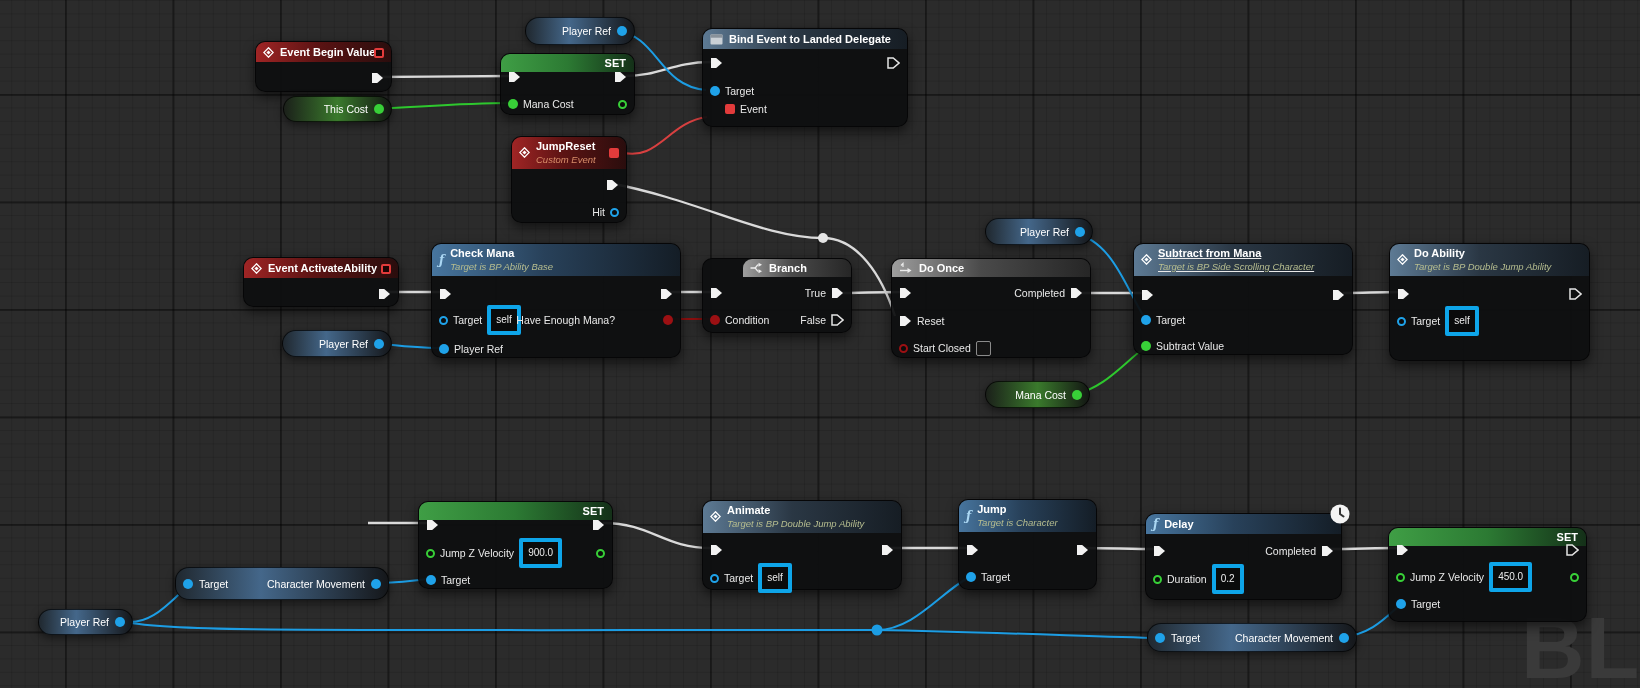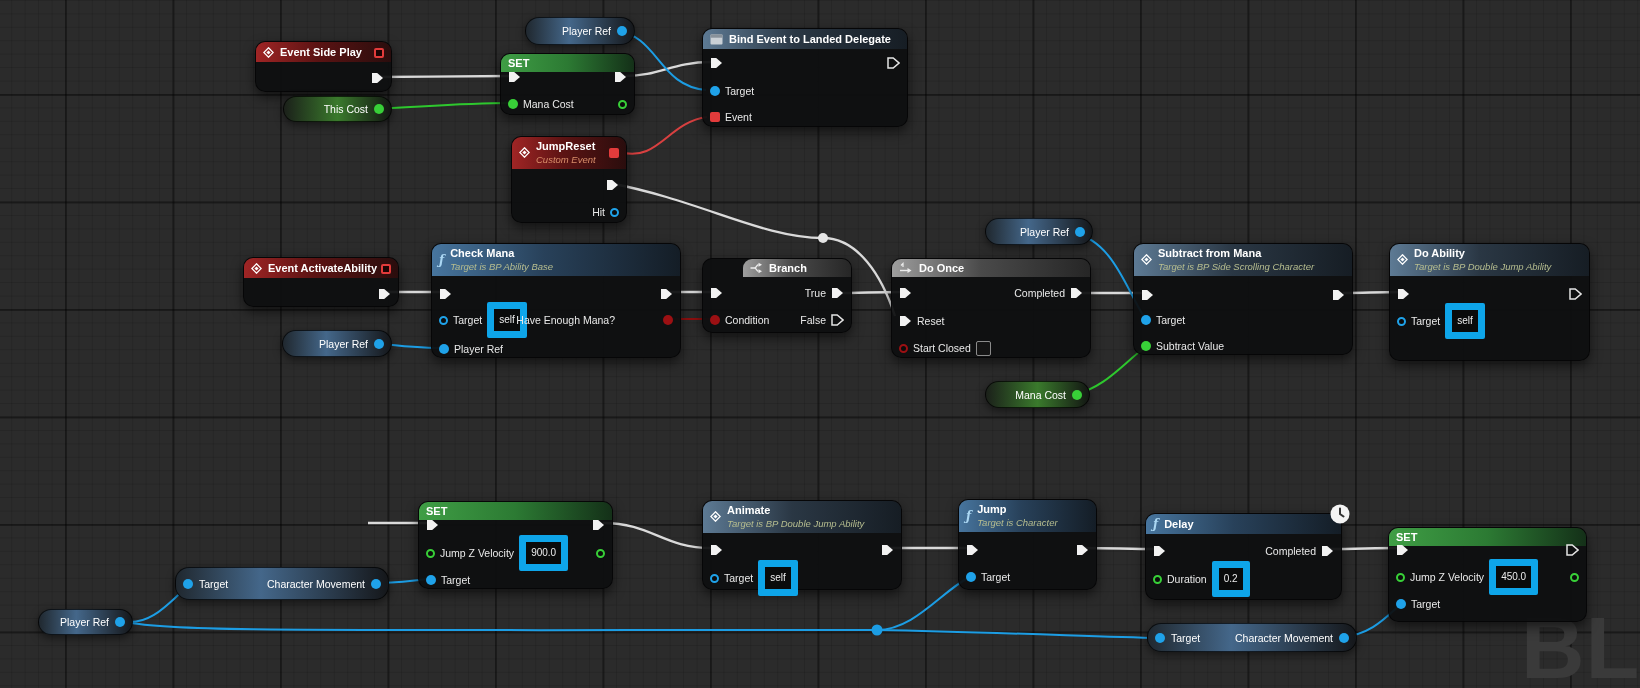--- a/index.html
+++ b/index.html
@@ -17,36 +17,36 @@
   .watermark{position:absolute;z-index:1;font-weight:bold;font-size:88px;color:#3a3a3a;letter-spacing:1px;}
   .node{position:absolute;z-index:3;background:rgba(14,15,16,0.94);border-radius:10px;
     box-shadow:0 5px 12px rgba(0,0,0,0.55);color:#e9e9e9;border:1px solid rgba(0,0,0,0.6);box-sizing:border-box;}
   .hdr{display:flex;align-items:center;gap:6px;padding:3px 8px 3px 7px;border-radius:9px 9px 0 0;min-height:14px;}
   .hdr .title{font-size:11px;font-weight:bold;color:#fff;white-space:nowrap;}
   .hdr .sub{font-size:9.5px;font-style:italic;color:#b6bd8f;white-space:nowrap;}
   .htxt{display:flex;flex-direction:column;line-height:1.25;}
   .hdr-event{background:linear-gradient(to right,#a02525,#5c1313 45%,#2a0d0d 100%);}
   .hdr-fn{background:linear-gradient(to right,#47759e,#28415a 45%,#141d26 100%);}
   .hdr-bindfix{background:linear-gradient(to right,#5d7a94,#2a3744 45%,#161d24 100%);}
-  .hdr-set{background:linear-gradient(to right,#3f9e45,#2c7a33 50%,#143018 100%);justify-content:flex-start;}
+  .hdr-set{background:linear-gradient(to right,#3f9e45,#2c7a33 50%,#143018 100%);justify-content:flex-end;}
   .hdr-flow{background:linear-gradient(to right,#9e9e9e,#4a4a4a 45%,#262626 100%);}
   .fico{font-style:italic;font-family:"DejaVu Serif",serif;color:#abd7f3;font-size:12px;font-weight:bold;}
   .l,.r{position:absolute;display:flex;align-items:center;gap:5px;height:14px;font-size:10.5px;white-space:nowrap;}
   .l{left:7px;} .r{right:7px;}
   .pex{display:block;}
   .pex path{fill:#f2f2f2;}
   .pex.hollow path{fill:none;stroke:#e4e4e4;stroke-width:1.5;}
   .dt{width:10px;height:10px;border-radius:50%;}
   .ring{width:5px;height:5px;border-radius:50%;border:2.6px solid;background:#0c0c0c;}
   .c-blue{background:#1fa2e9;} .c-green{background:#38d038;} .c-dred{background:#9c1013;} 
   .r-blue{border-color:#1fa2e9;} .r-green{border-color:#38d038;} .r-dred{border-color:#9c1013;}
   .sqpin{width:10px;height:10px;border-radius:2px;background:#e23b3b;}
   .sqpin.hollow{width:6px;height:6px;border:2px solid #e23b3b;background:#1c0404;}
   .hdr-corner{position:absolute;right:7px;}
-  .vbox{border:7px solid #0ea5e9;background:rgba(0,0,0,0.3);color:#ececec;font-size:10px;
+  .vbox{border:4px solid #0ea5e9;background:rgba(0,0,0,0.3);color:#ececec;font-size:10px;
     padding:4px 5px;height:14px;line-height:14px;border-radius:2px;}
   .cbx{width:13px;height:13px;border:1px solid #8b8b8b;background:#141414;border-radius:2px;}
   .pill{position:absolute;z-index:3;display:flex;align-items:center;justify-content:flex-end;gap:6px;
     padding:0 7px;border-radius:14px;box-shadow:0 3px 8px rgba(0,0,0,0.5);color:#fff;font-size:10.5px;
     border:1px solid rgba(0,0,0,0.7);box-sizing:border-box;white-space:nowrap;}
   .pill-blue{background:linear-gradient(to right,#20282f,#44678a 40%,#15171a 100%);}
   .pill-green{background:linear-gradient(to right,#1b201a,#3a7a2c 50%,#131613 100%);}
   .pill.spread{justify-content:space-between;}
   .grp{display:flex;align-items:center;gap:6px;}
   .badge{position:absolute;}
@@ -105,21 +105,21 @@
     <span>Player Ref</span>
     <span class="dt c-blue"></span>
   </div>
 
   <div class="node" style="left:255px;top:41px;width:137px;height:51px;">
     <div class="hdr hdr-event">
       <svg class="ico" width="11" height="11" viewBox="0 0 11 11">
           <path d="M5.5,0.8 10.2,5.5 5.5,10.2 0.8,5.5Z" fill="none" stroke="#fff" stroke-width="1.3"></path>
           <path d="M5.5,3.4 7.6,5.5 5.5,7.6 3.4,5.5Z" fill="#fff"></path>
         </svg>
-      <span class="title">Event Side Play</span>
+      <span class="title">Event Begin Value</span>
       <span class="hdr-corner sqpin hollow" style="top:6px;"></span>
     </div>
     <div class="r" style="top:29px;">
       <svg class="pex" width="13" height="12" viewBox="0 0 13 12">
           <path d="M1,1 h5.2 L12,6 L6.2,11 H1 z"></path>
         </svg>
     </div>
   </div>
 
   <div class="pill pill-green" style="left:283px;top:96px;width:109px;height:26px;">
@@ -165,21 +165,21 @@
     </div>
     <div class="r" style="top:27px;">
       <svg class="pex hollow" width="13" height="12" viewBox="0 0 13 12">
           <path d="M1,1 h5.2 L12,6 L6.2,11 H1 z"></path>
         </svg>
     </div>
     <div class="l" style="top:55px;">
       <span class="dt c-blue"></span>
       <span>Target</span>
     </div>
-    <div class="l" style="top:81px;">
+    <div class="l" style="top:73px;margin-left:15px;">
       <span class="sqpin"></span>
       <span>Event</span>
     </div>
   </div>
 
   <div class="node" style="left:243px;top:257px;width:156px;height:50px;">
     <div class="hdr hdr-event">
       <svg class="ico" width="11" height="11" viewBox="0 0 11 11">
           <path d="M5.5,0.8 10.2,5.5 5.5,10.2 0.8,5.5Z" fill="none" stroke="#fff" stroke-width="1.3"></path>
           <path d="M5.5,3.4 7.6,5.5 5.5,7.6 3.4,5.5Z" fill="#fff"></path>
@@ -322,21 +322,21 @@
   <div class="pill pill-blue" style="left:985px;top:218px;width:108px;height:27px;">
     <span>Player Ref</span>
     <span class="dt c-blue"></span>
   </div>
 
   <div class="pill pill-green" style="left:985px;top:381px;width:105px;height:27px;">
     <span>Mana Cost</span>
     <span class="dt c-green"></span>
   </div>
 
-  <div class="node" style="left:1133px;top:243px;width:220px;height:112px;">
+  <div class="node" style="left:1133px;top:243px;width:220px;height:112px;text-decoration:underline;">
     <div class="hdr hdr-bindfix">
       <svg class="ico" width="11" height="11" viewBox="0 0 11 11">
           <path d="M5.5,0.8 10.2,5.5 5.5,10.2 0.8,5.5Z" fill="none" stroke="#fff" stroke-width="1.3"></path>
           <path d="M5.5,3.4 7.6,5.5 5.5,7.6 3.4,5.5Z" fill="#fff"></path>
         </svg>
       <span class="htxt">
         <span class="title">Subtract from Mana</span>
         <span class="sub">Target is BP Side Scrolling Character</span>
       </span>
     </div>

